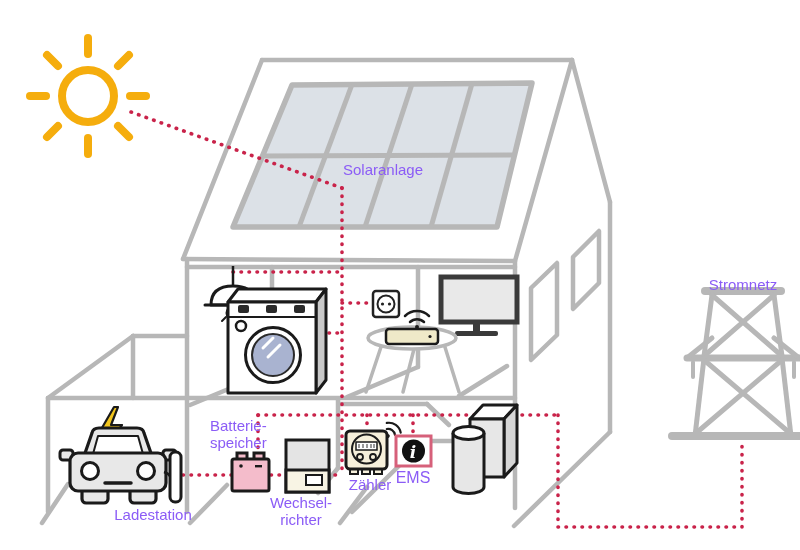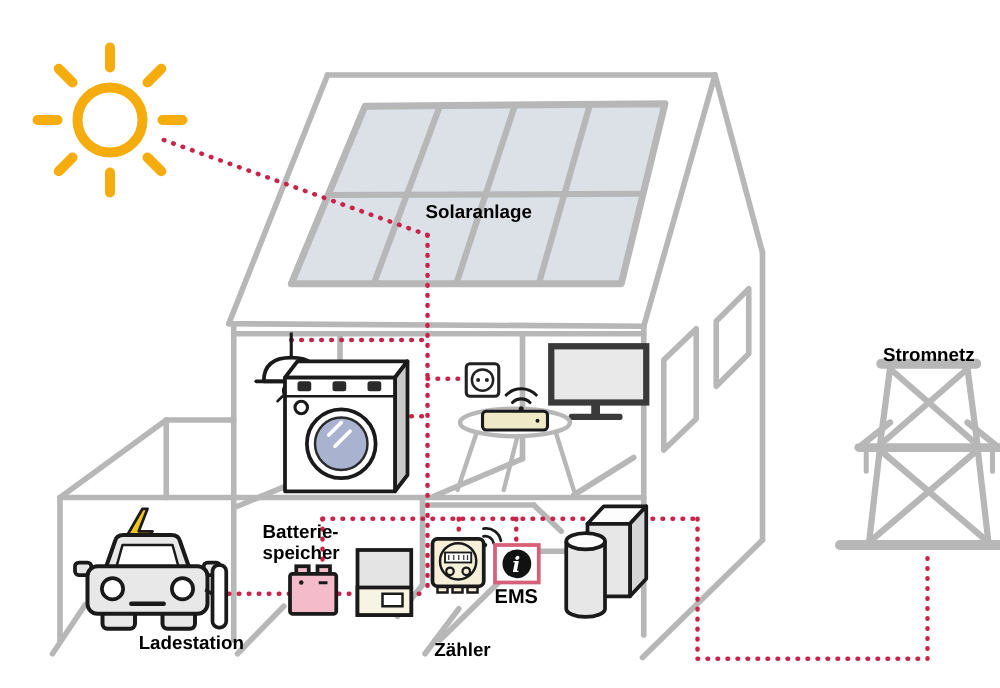--- a/index.html
+++ b/index.html
@@ -1,19 +1,19 @@
 <!DOCTYPE html>
 <html><head>
 <meta charset="utf-8">
 <style>
   html,body{margin:0;padding:0;background:#fff;}
   #stage{position:relative;width:800px;height:550px;background:#ffffff;overflow:hidden;
          font-family:"Liberation Sans",sans-serif;}
   #art{position:absolute;left:0;top:0;}
-  .lbl{position:absolute;font-weight:bold;font-size:15px;line-height:1.16;color:#000000;
+  .lbl{position:absolute;font-weight:normal;font-size:15px;line-height:1.16;color:#8b5cf6;
        white-space:nowrap;}
   .ctr{text-align:center;transform:translateX(-50%);}
   .lbl span{display:block;}
   .ems-lbl{font-size:16px;}
 </style>
 </head>
 <body>
 
 <div id="stage">
 <svg id="art" width="800" height="550" viewBox="0 0 800 550" xmlns="http://www.w3.org/2000/svg">
@@ -250,18 +250,22 @@
 
 <div class="lbl ctr" style="left:743px;top:276px;">Stromnetz</div>
 
 <div class="lbl" style="left:210px;top:417px;">
   <span>Batterie-</span>
   <span>speicher</span>
 </div>
 
 <div class="lbl ctr" style="left:153px;top:506px;">Ladestation</div>
 
-
-<div class="lbl ctr" style="left:370px;top:476px;margin-top:36px;">Zähler</div>
+<div class="lbl ctr" style="left:301px;top:494px;">
+  <span>Wechsel-</span>
+  <span>richter</span>
+</div>
+
+<div class="lbl ctr" style="left:370px;top:476px;">Zähler</div>
 
 <div class="lbl ctr ems-lbl" style="left:413px;top:469px;">EMS</div>
 
 </div>
 
 </body></html>

